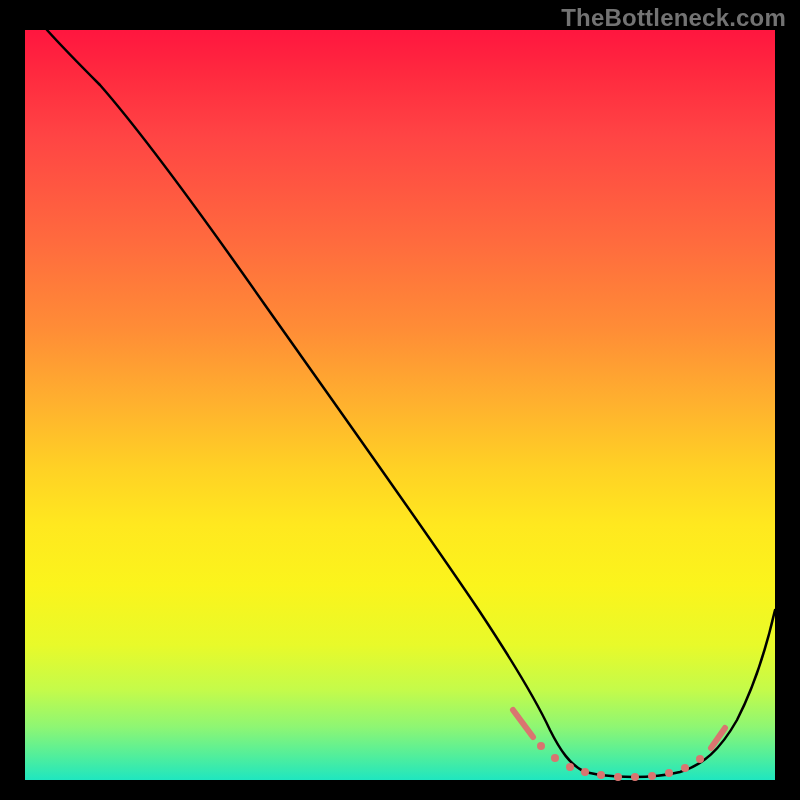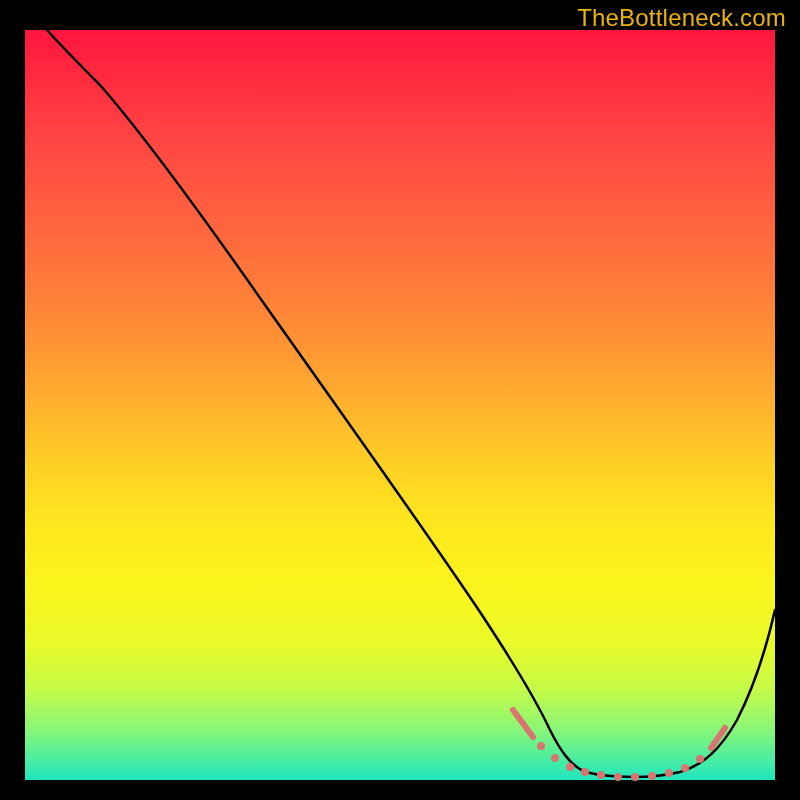--- a/index.html
+++ b/index.html
@@ -14,23 +14,23 @@
   .frame {
     position: relative;
     width: 800px;
     height: 800px;
     background: #000;
   }
   .watermark {
     position: absolute;
     top: 4px;
     right: 14px;
-    color: #eab308;
+    color: #737373;
     font-size: 24px;
-    font-weight: 400;
+    font-weight: 700;
     letter-spacing: 0.2px;
     z-index: 5;
   }
   .plot {
     position: absolute;
     left: 25px;
     top: 30px;
     width: 750px;
     height: 750px;
     

